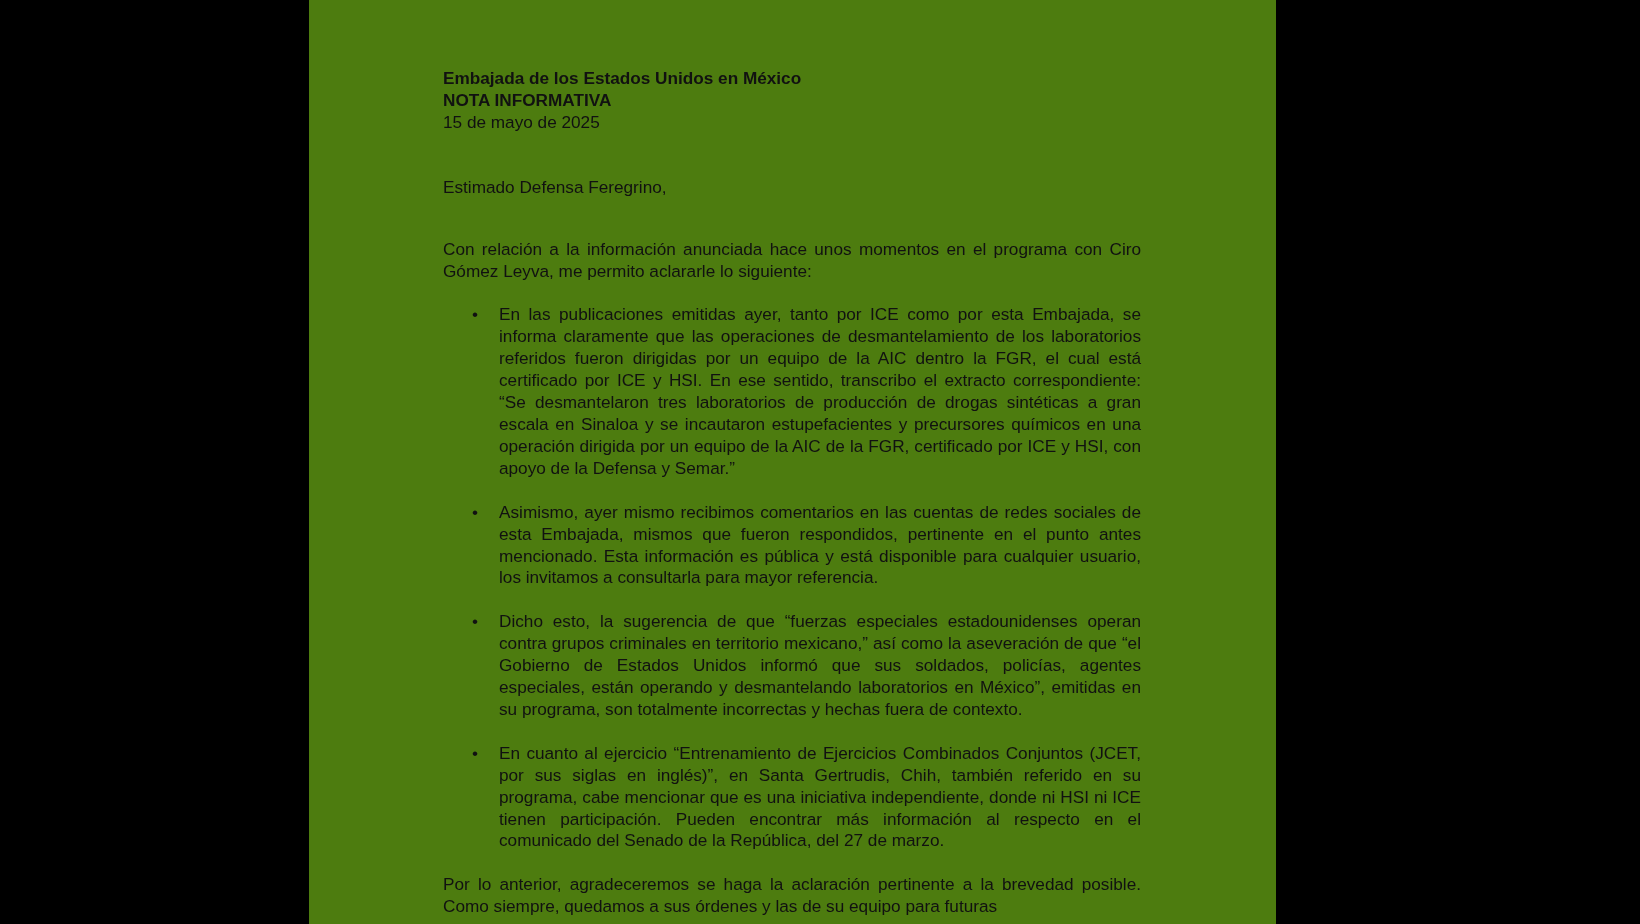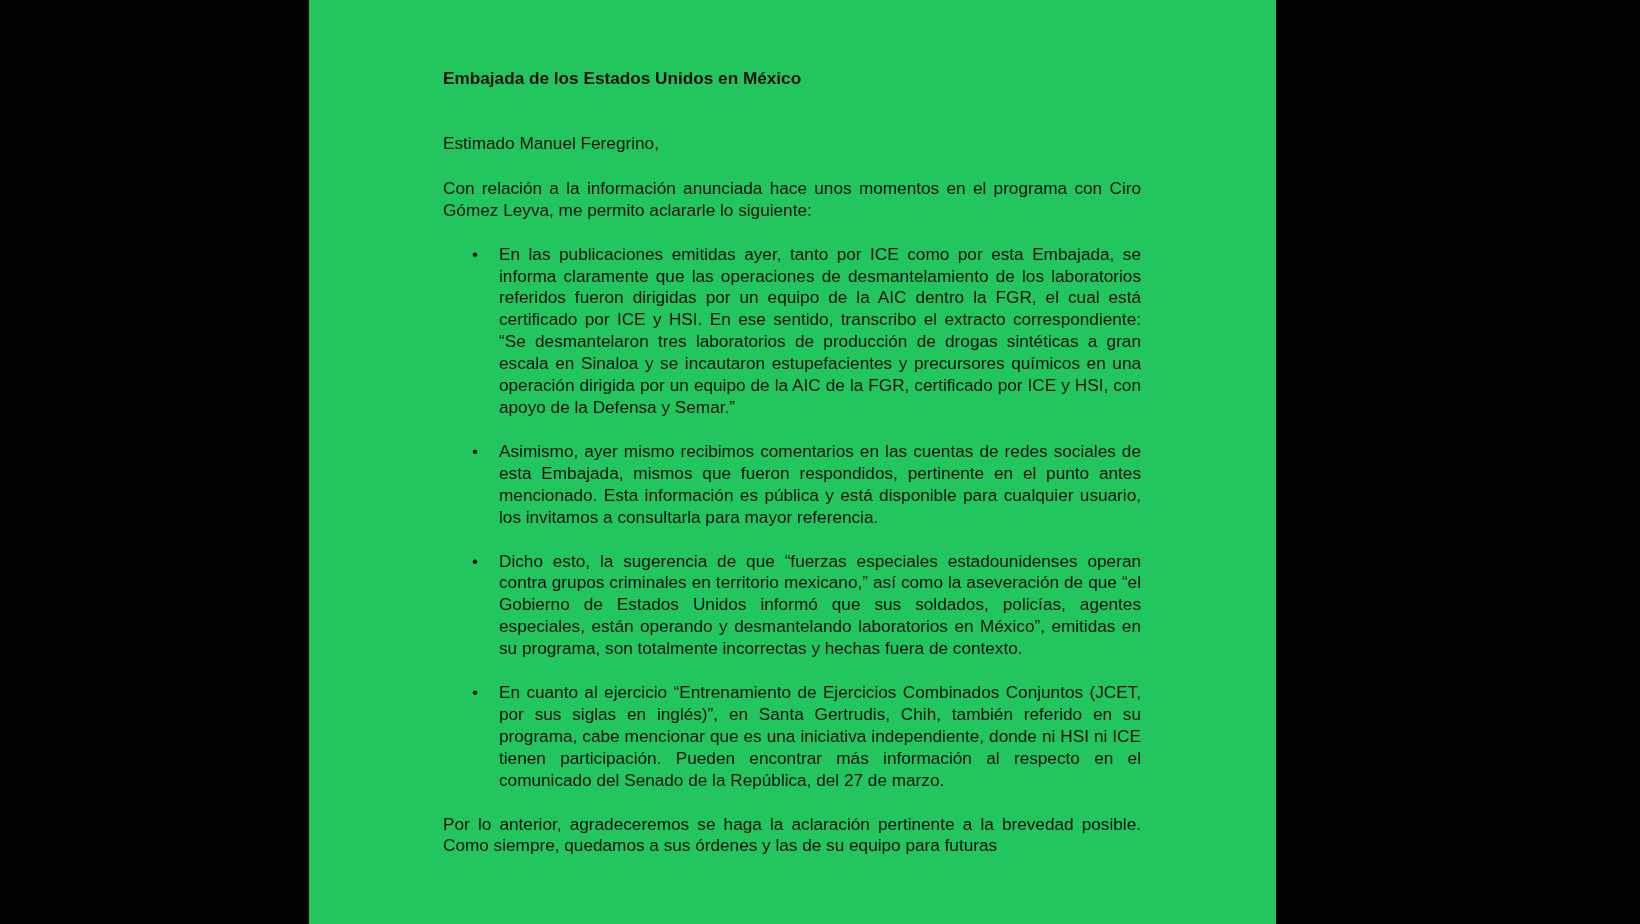--- a/index.html
+++ b/index.html
@@ -1,40 +1,42 @@
 <!DOCTYPE html>
 <html><head>
 <meta charset="utf-8">
 <style>
   html, body { margin:0; padding:0; }
   body { width:1640px; height:924px; background:#000; overflow:hidden; position:relative; font-family:"Liberation Sans", sans-serif; color:#111; }
-  .page { position:absolute; left:309px; top:0; width:967px; height:924px; background:#22c55e; }
+  .page { position:absolute; left:309px; top:0; width:967px; height:924px; background:#4d7c0f; }
   .content { position:absolute; left:134px; top:68px; width:698px; font-size:17.2px; line-height:21.9px; }
   .hdr { margin:0; }
   .hdr .b { font-weight:bold; }
   p { margin:0; text-align:justify; }
   .greet { margin-top:22px; }
-  .intro { margin-top:23px; }
+  .intro { margin-top:40px; }
   ul { list-style:none; margin:22px 0 0 0; padding:0; }
   li { position:relative; padding-left:56px; text-align:justify; margin-bottom:22px; }
   li .bullet { position:absolute; left:29px; top:0; }
   .u { }
   .closing { margin-top:11px; }
   b { font-weight:normal; }
 </style>
 </head>
 <body>
 
 <div class="page">
   <div class="content">
     <div class="hdr">
       <div class="b">Embajada de los Estados Unidos en México</div>
+      <div class="b">NOTA INFORMATIVA</div>
+      <div>15 de mayo de 2025</div>
     </div>
 
-    <p class="greet" style="margin-top:43px">Estimado Manuel Feregrino,</p>
+    <p class="greet" style="margin-top:43px">Estimado Defensa Feregrino,</p>
 
     <p class="intro">Con relación a la información anunciada hace unos momentos en el programa con Ciro Gómez Leyva, me permito aclararle lo siguiente:</p>
 
     <ul>
       <li>
         <span class="bullet">•</span>
         <span>En las publicaciones emitidas ayer, tanto por ICE como por esta Embajada, se informa claramente que las operaciones de desmantelamiento de los laboratorios referidos fueron </span><b>dirigidas por un equipo de la AIC dentro la FGR</b><span>, el cual está </span><b>certificado por ICE y HSI</b><span>. En ese sentido, transcribo el extracto correspondiente: “Se desmantelaron tres laboratorios de producción de drogas sintéticas a gran escala en Sinaloa y se incautaron estupefacientes y precursores químicos en una </span><span class="u">operación dirigida por un equipo de la AIC de la FGR</span><span>, certificado por ICE y HSI, con apoyo de la Defensa y Semar.”</span>
       </li>
       <li>
         <span class="bullet">•</span>

